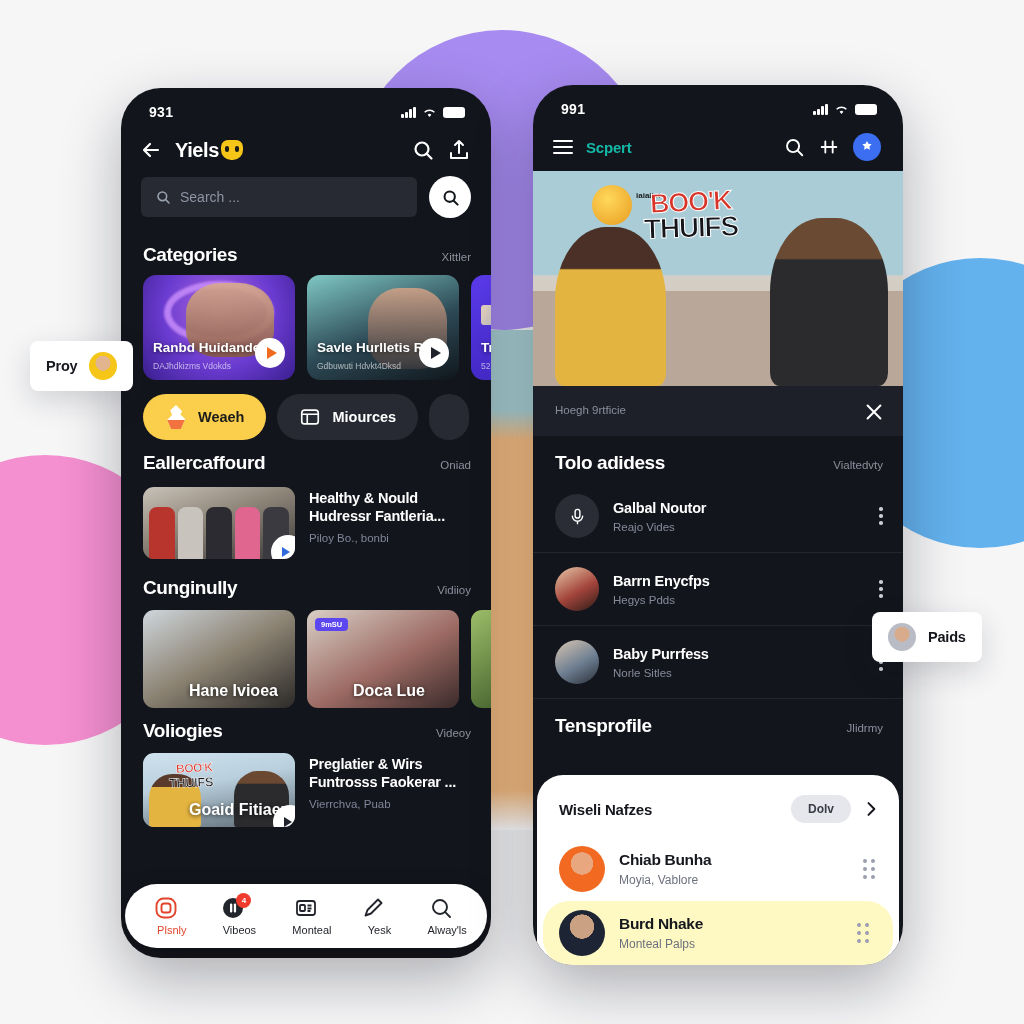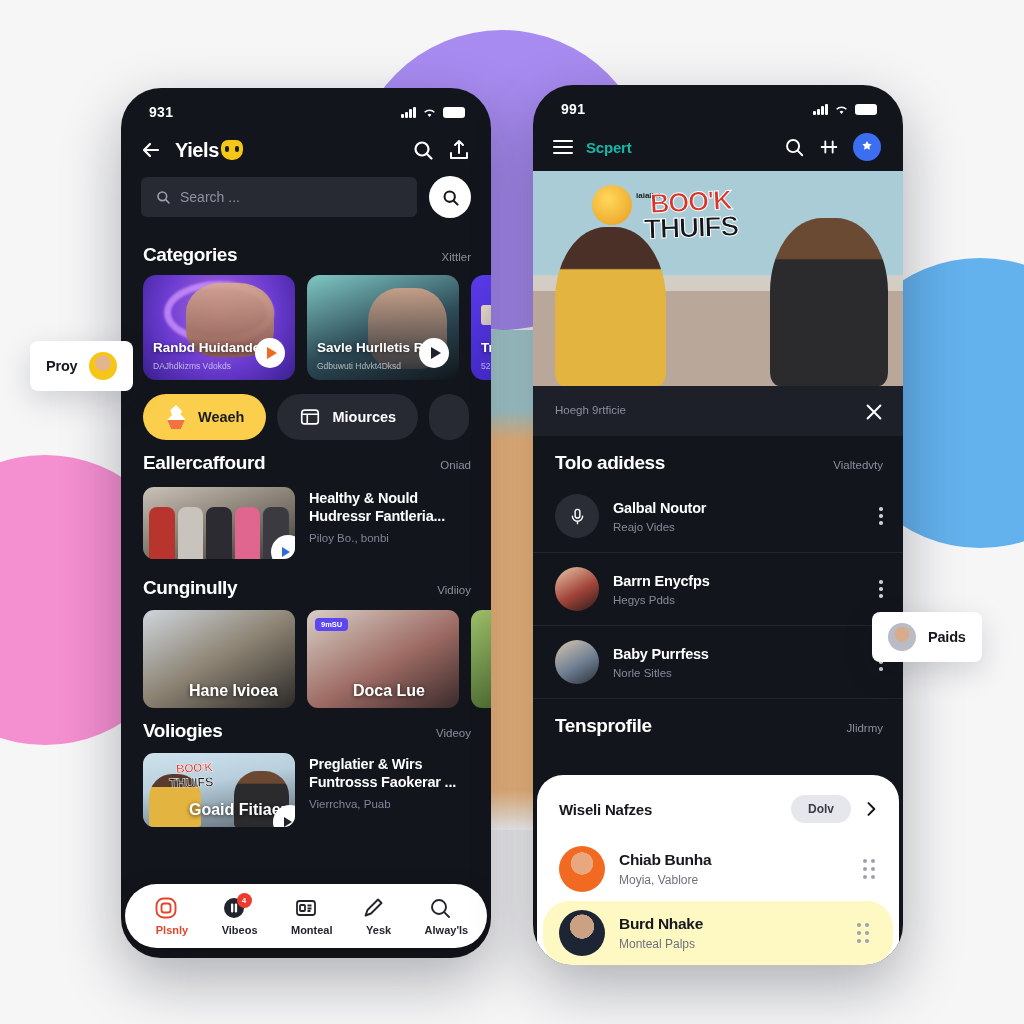--- a/index.html
+++ b/index.html
@@ -129,21 +129,21 @@
   .hbook { position:absolute; left:22%; top:8px; font-size:12px; font-weight:900; color:#d8352a;
            -webkit-text-stroke:0.5px #fff; transform: rotate(-3deg); letter-spacing:-.5px; }
   .hbook2 { position:absolute; left:17%; top:22px; font-size:13px; font-weight:900; color:#1a1a1a;
             -webkit-text-stroke:0.5px #fff; transform: rotate(-2deg); letter-spacing:-.5px; }
 
   
   .bottomnav { position:absolute; left:4px; bottom:10px; width: 362px; height: 64px;
                background:#fff; border-radius: 32px; display:flex; align-items:center;
                justify-content:space-around; padding: 0 8px; box-shadow: 0 6px 22px rgba(0,0,0,.25); }
   .navitem { display:flex; flex-direction:column; align-items:center; gap:4px; position:relative; }
-  .navitem .lbl { font-size: 11px; color:#23252c; font-weight:700;margin-left:12px; }
+  .navitem .lbl { font-size: 11px; color:#23252c; font-weight:400;margin-left:12px; }
   .navitem.active .lbl { color:#e2452c; }
   .nav-ic { width:24px; height:24px; color:#23252c; position:relative; }
   .nav-ic svg { width:100%; height:100%; }
   .navitem.active .nav-ic { color:#e2452c; }
   .nav-dot { position:absolute; top:-3px; right:-6px; width:15px; height:15px; border-radius:50%;
              background:#ef3b2d; color:#fff; font-size:8px; display:flex; align-items:center; justify-content:center; font-weight:800;}
 
   
   .rbar { display:flex; align-items:center; gap:13px; padding: 8px 22px 10px 20px; color:#14b8a6; }
   .rbar .title { font-size:15px; font-weight:700; letter-spacing:-.2px; }

